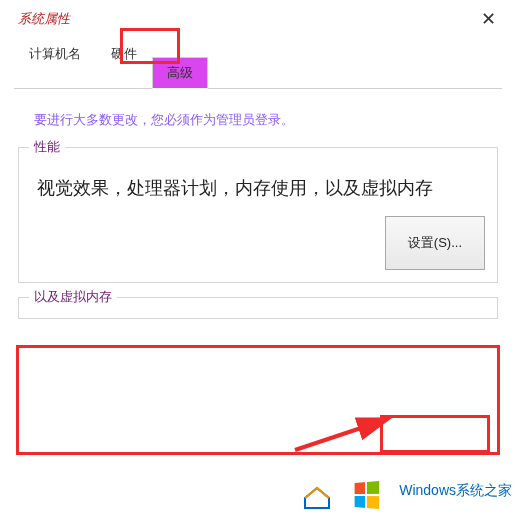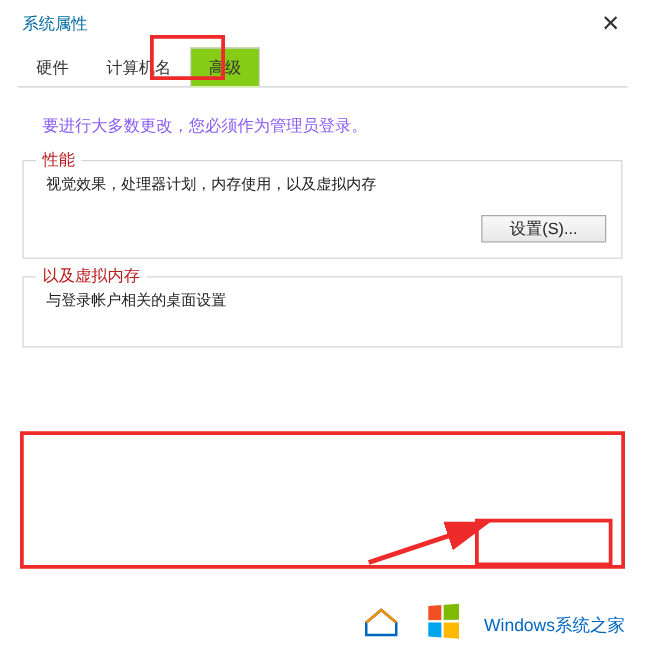--- a/index.html
+++ b/index.html
@@ -1,77 +1,76 @@
 <!DOCTYPE html>
 <html><head>
   <meta charset="utf-8">
   <style>
     * { box-sizing: border-box; margin: 0; padding: 0; font-family: "Microsoft YaHei", "SimSun", sans-serif; }
     body { width: 516px; height: 520px; background: #fff; position: relative; overflow: hidden; }
     
     .titlebar { display: flex; justify-content: space-between; align-items: center; padding: 8px 12px 4px 18px; }
-    .title { font-size: 13px; color: #0369a1; }
+    .title { font-size: 13px; color: #b91c1c; font-style: italic; }
     .close { font-size: 18px; color: #333; cursor: pointer; padding: 0 8px; }
     
     .tabs { display: flex; border-bottom: 1px solid #d0d0d0; margin: 0 14px 0 14px; padding-top: 4px; }
     .tab { padding: 6px 14px; font-size: 13px; color: #333; border: 1px solid transparent; border-bottom: none; cursor: pointer; margin-bottom: -1px; }
-    .tab.active { border-color: #d0d0d0; background: #84cc16; border-bottom: 1px solid #fff; }
+    .tab.active { border-color: #d0d0d0; background: #d946ef; border-bottom: 1px solid #fff; margin-top: 19px; }
     
     .content { padding: 12px 18px; }
     .notice { font-size: 13px; margin: 10px 0 18px 16px; color: #8b5cf6; }
     
     .group { border: 1px solid #d6d6d6; margin-bottom: 14px; padding: 8px 12px 12px 12px; position: relative; }
-    .group-title { position: absolute; top: -10px; left: 10px; background: #fff; padding: 0 5px; font-size: 13px; color: #b91c1c; }
-    .group-text { font-size: 12px; color: #222; margin: 2px 0 16px 6px; }
+    .group-title { position: absolute; top: -10px; left: 10px; background: #fff; padding: 0 5px; font-size: 13px; color: #701a75; }
+    .group-text { font-size: 18px; color: #222; margin: 20px 0 16px 6px; }
     .group-row { display: flex; justify-content: flex-end; }
     
-    .btn { background: linear-gradient(#f8f8f8, #e8e8e8); border: 1px solid #a8a8a8; padding: 1px 22px; font-size: 13px; color: #222; cursor: pointer; min-width: 92px; text-align: center; }
+    .btn { background: linear-gradient(#f8f8f8, #e8e8e8); border: 1px solid #a8a8a8; padding: 17px 22px; font-size: 13px; color: #222; cursor: pointer; min-width: 92px; text-align: center; }
     
     .hl-red { border: 3px solid #ee2a2a; position: absolute; pointer-events: none; }
     .hl-tab { top: 28px; left: 120px; width: 60px; height: 36px; }
     .hl-group { top: 345px; left: 16px; width: 484px; height: 110px; }
     .hl-btn { top: 415px; left: 380px; width: 110px; height: 38px; }
     
     .arrow { position: absolute; top: 400px; left: 290px; pointer-events: none; }
     
-    .watermark { position: absolute; bottom: 10px; right: 16px; display: flex; align-items: flex-end; gap: 20px; }
+    .watermark { position: absolute; bottom: 10px; right: 4px; display: flex; align-items: flex-start; gap: 20px; }
     .watermark-text { color: #0067c0; font-size: 14px; }
     .win-logo { display: inline-grid; grid-template: 1fr 1fr / 1fr 1fr; gap: 2px; width: 26px; height: 26px; transform: perspective(60px) rotateY(-20deg); }
     .win-logo div { width: 100%; height: 100%; }
     .wl-a { background: #f25022; } .wl-b { background: #7fba00; }
     .wl-c { background: #00a4ef; } .wl-d { background: #ffb900; }
   </style>
 </head>
 <body>
 
 <div class="titlebar">
   <span class="title">系统属性</span>
   <span class="close">✕</span>
 </div>
 
 <div class="tabs">
+  <div class="tab">计算机名</div>
   <div class="tab">硬件</div>
-  <div class="tab">计算机名</div>
   <div class="tab active">高级</div>
 </div>
 
 <div class="content">
   <div class="notice">要进行大多数更改，您必须作为管理员登录。</div>
 
   <fieldset class="group">
     <span class="group-title">性能</span>
     <div class="group-text">视觉效果，处理器计划，内存使用，以及虚拟内存</div>
     <div class="group-row">
       <button class="btn">设置(S)...</button>
     </div>
   </fieldset>
 
   <fieldset class="group">
     <span class="group-title">以及虚拟内存</span>
-    <div class="group-text">与登录帐户相关的桌面设置</div>
   </fieldset>
 
 </div>
 
 <div class="hl-red hl-tab"></div>
 <div class="hl-red hl-group"></div>
 <div class="hl-red hl-btn"></div>
 
 <svg class="arrow" width="110" height="60">
   <defs>

